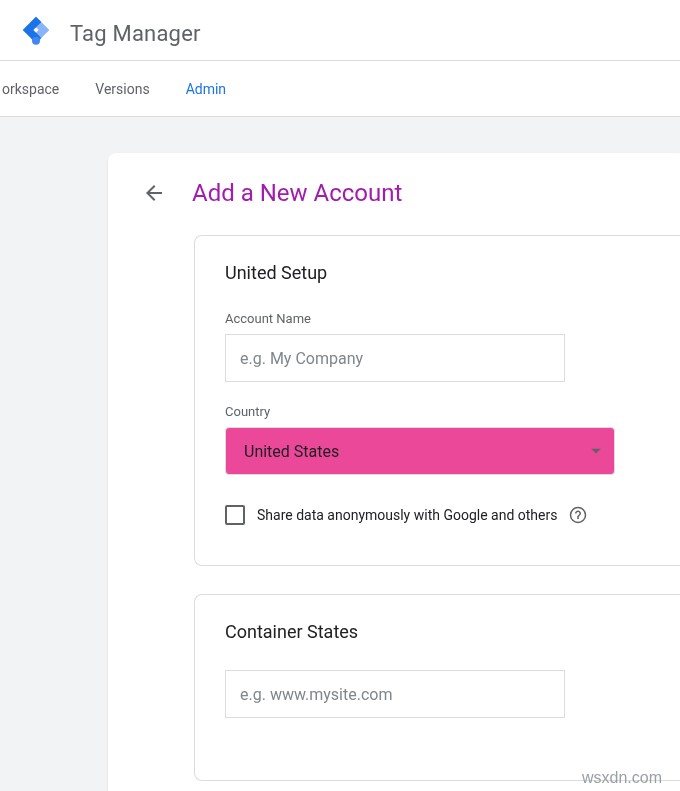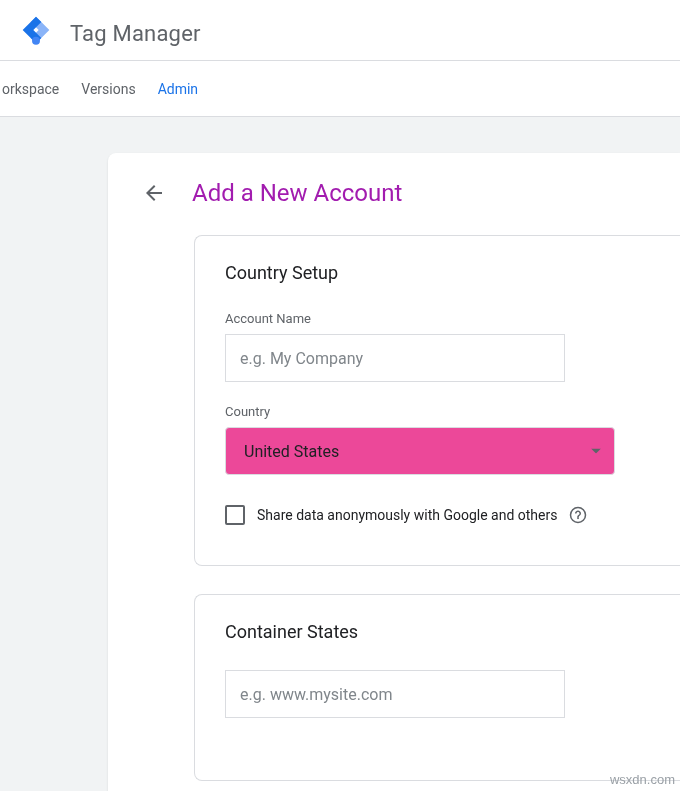--- a/index.html
+++ b/index.html
@@ -2,21 +2,21 @@
 <html><head>
   <meta charset="utf-8">
   <style>
     * { box-sizing: border-box; margin: 0; padding: 0; font-family: 'Google Sans', Roboto, Arial, sans-serif; }
     body { background: #fff; color: #202124; width: 680px; }
     
     .header { display: flex; align-items: flex-end; padding: 14px 20px; border-bottom: 1px solid #dadce0; }
     .logo { width: 32px; height: 32px; margin-right: 18px; }
     .app-title { font-size: 22px; color: #5f6368; font-weight: 400; letter-spacing: 0.2px; }
     
-    .tabs { display: flex; gap: 18px; padding: 0 0 0 0; border-bottom: 1px solid #dadce0; height: 56px; align-items: center; }
+    .tabs { display: flex; gap: 32px; padding: 0 0 0 0; border-bottom: 1px solid #dadce0; height: 56px; align-items: center; }
     .tab { font-size: 14px; color: #5f6368; cursor: pointer; padding: 0 2px; }
     .tab.active { color: #1a73e8; font-weight: 400; text-align: center; }
     
     .content-area { background: #f1f3f4; padding: 36px 0 0 0; min-height: 660px; }
     
     .panel { background: #fff; border-radius: 8px 0 0 0; margin-left: 108px; padding: 26px 0 40px 34px; box-shadow: 0 1px 2px rgba(60,64,67,0.15); }
     
     .panel-header { display: flex; align-items: center; margin-bottom: 28px; }
     .back-icon { width: 24px; height: 24px; color: #5f6368; margin-right: 26px; cursor: pointer; }
     .panel-title { font-size: 24px; color: #a21caf; font-weight: 400; }
@@ -31,21 +31,21 @@
     
     .select-wrap { position: relative; width: 390px; margin-bottom: 30px; }
     .select-field { width: 100%; height: 48px; border: 1px solid #dadce0; border-radius: 4px; padding: 0 40px 0 18px; font-size: 16px; color: #202124; background: #ec4899; display: flex; align-items: center; cursor: pointer; }
     .dropdown-icon { position: absolute; right: 14px; top: 50%; transform: translateY(-50%); color: #5f6368; pointer-events: none; }
     
     .checkbox-row { display: flex; align-items: center; gap: 12px; }
     .checkbox { width: 20px; height: 20px; border: 2px solid #5f6368; border-radius: 2px; cursor: pointer; flex-shrink: 0; }
     .checkbox-label { font-size: 14px; color: #202124; }
     .help-icon { width: 18px; height: 18px; color: #5f6368; cursor: pointer; }
     
-    .watermark { position: fixed; bottom: 4px; right: 5px; font-size: 13px; color: #9aa0a6; font-family: Arial; }
+    .watermark { position: fixed; bottom: 4px; right: 18px; font-size: 16px; color: #9aa0a6; font-family: Arial; }
   </style>
 </head>
 <body>
 
 <div class="header">
   <svg class="logo" viewBox="0 0 48 48">
     <path fill="#8ab4f8" d="M24 4 L44 24 L24 44 L16 36 L28 24 L16 12 Z"></path>
     <path fill="#1a73e8" d="M24 4 L4 24 L24 44 L32 36 L20 24 L32 12 Z"></path>
     <circle fill="#4285f4" cx="24" cy="40" r="6"></circle>
   </svg>
@@ -62,21 +62,21 @@
   <div class="panel">
 
     <div class="panel-header">
       <svg class="back-icon" viewBox="0 0 24 24">
         <path fill="currentColor" d="M20 11H7.83l5.59-5.59L12 4l-8 8 8 8 1.41-1.41L7.83 13H20v-2z"></path>
       </svg>
       <div class="panel-title">Add a New Account</div>
     </div>
 
     <div class="card">
-      <div class="card-title">Country Setup</div>
+      <div class="card-title">United Setup</div>
       
       <label class="field-label">Account Name</label>
       <input class="text-input" type="text" placeholder="e.g. My Company" style="">
       
       <label class="field-label">Country</label>
       <div class="select-wrap">
         <div class="select-field">
           <span>United States</span>
         </div>
         <svg class="dropdown-icon" width="10" height="5" viewBox="0 0 10 5">

